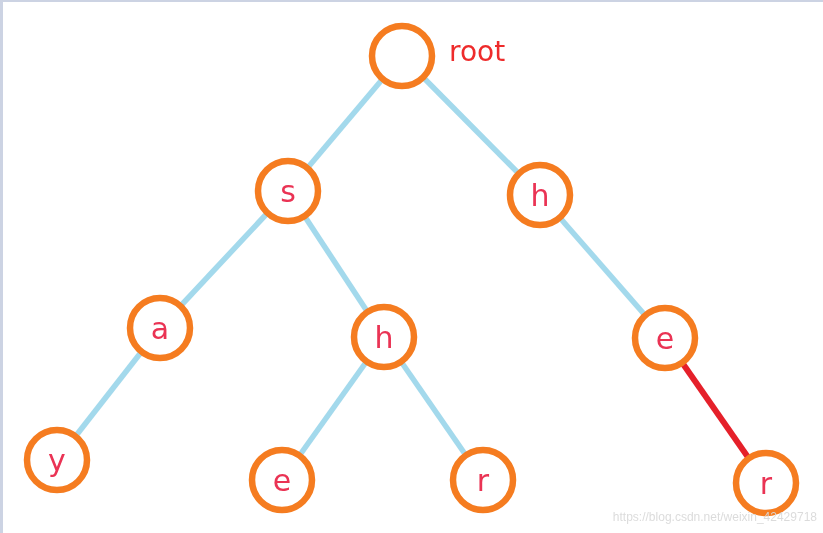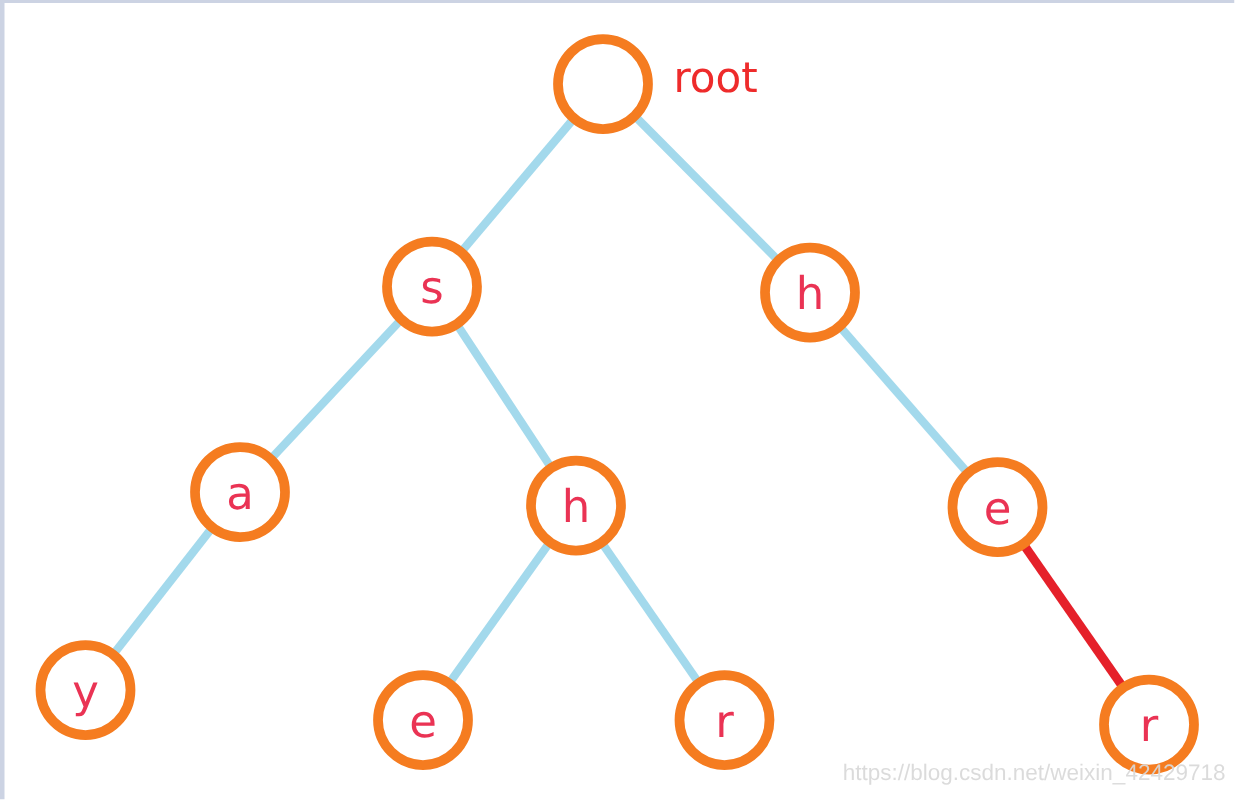--- a/index.html
+++ b/index.html
@@ -15,21 +15,21 @@
   }
   svg.tree{position:absolute;left:0;top:0;}
   .node-letter{
     font-family:"DejaVu Sans", sans-serif;
   }
   .watermark{
     position:absolute;
     right:6px;
     bottom:9px;
     font-family:"Liberation Sans", sans-serif;
-    font-size:15px;
+    font-size:12px;
     color:#d9d9d9;
     opacity:0.92;
     z-index:5;
     white-space:nowrap;
     user-select:none;
     margin-top:40px;
   }
 </style>
 </head>
 <body>

